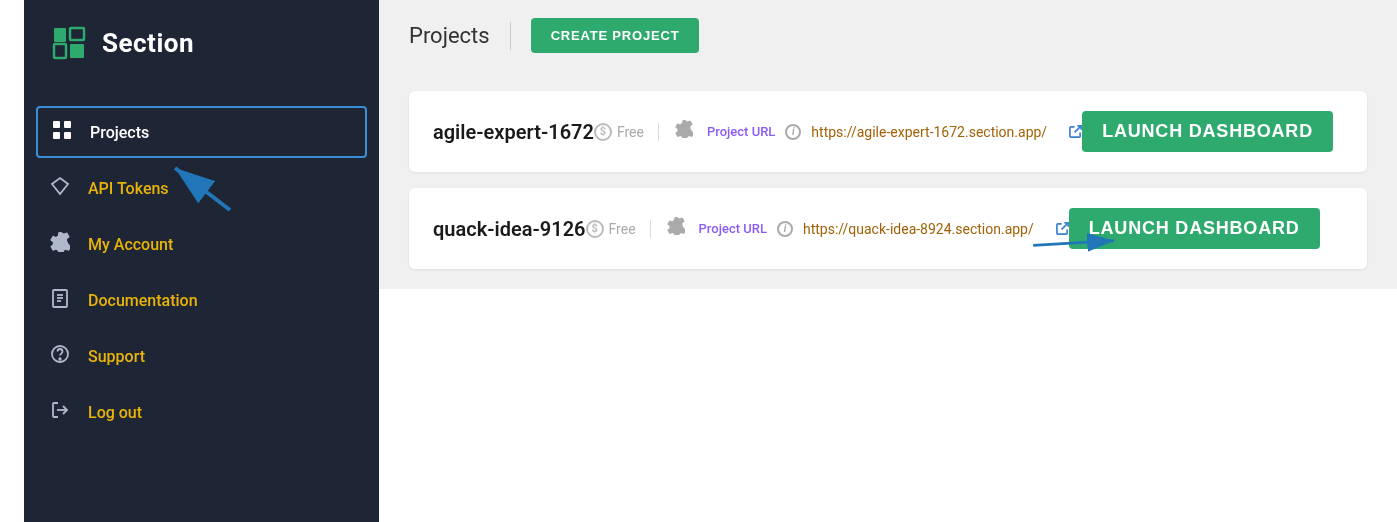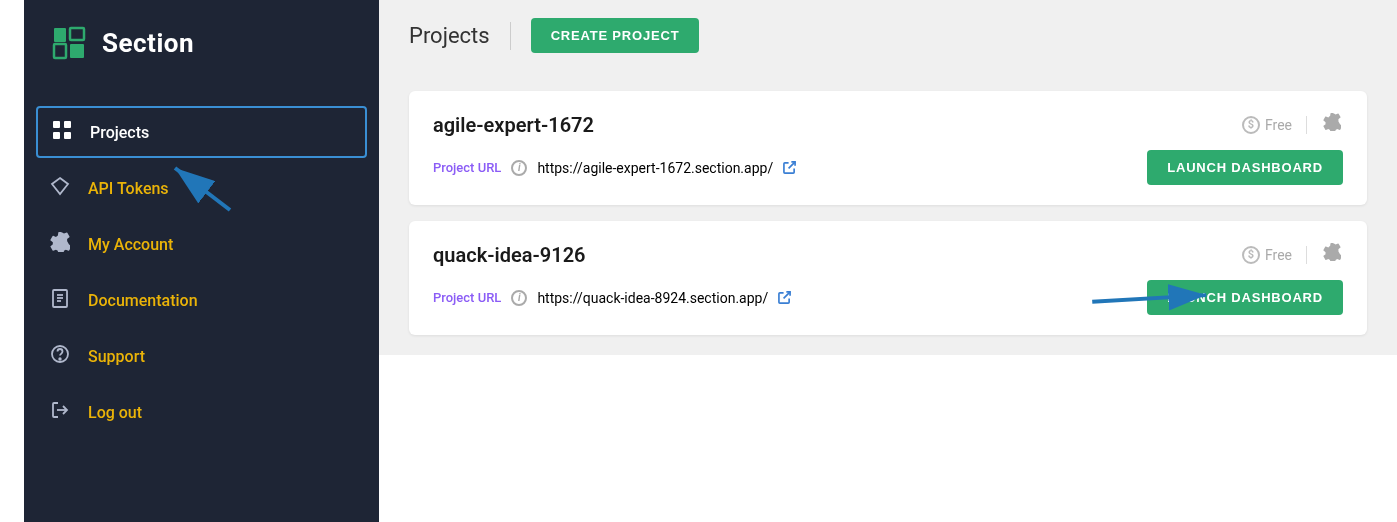--- a/index.html
+++ b/index.html
@@ -126,21 +126,21 @@
       display: flex;
       flex-direction: column;
       gap: 16px;
     }
 
     .project-card {
       background: #ffffff;
       border-radius: 6px;
       padding: 20px 24px;
       display: flex;
-      flex-direction: column;
+      flex-direction: row;
       gap: 12px;
       box-shadow: 0 1px 3px rgba(0,0,0,0.08);
       position: relative;
     }
 
     .project-card-header {
       display: flex;
       align-items: center;
       justify-content: space-between;
     }
@@ -223,32 +223,32 @@
       justify-content: center;
       font-size: 10px;
       color: #aaa;
       font-style: italic;
       font-weight: 700;
     }
 
     .project-url-link {
       display: flex;
       align-items: center;
-      gap: 10px;
-      color: #000000;
+      gap: 22px;
+      color: #a16207;
       font-size: 14px;
       text-decoration: none;
     }
 
     .launch-btn {
       background: #2eaa6e;
       color: #fff;
       border: none;
       padding: 10px 20px;
-      font-size: 13px;
+      font-size: 18px;
       font-weight: 700;
       letter-spacing: 0.8px;
       border-radius: 4px;
       cursor: pointer;
       text-transform: uppercase;
       white-space: nowrap;
     }
 
     
     .annotation-overlay {

